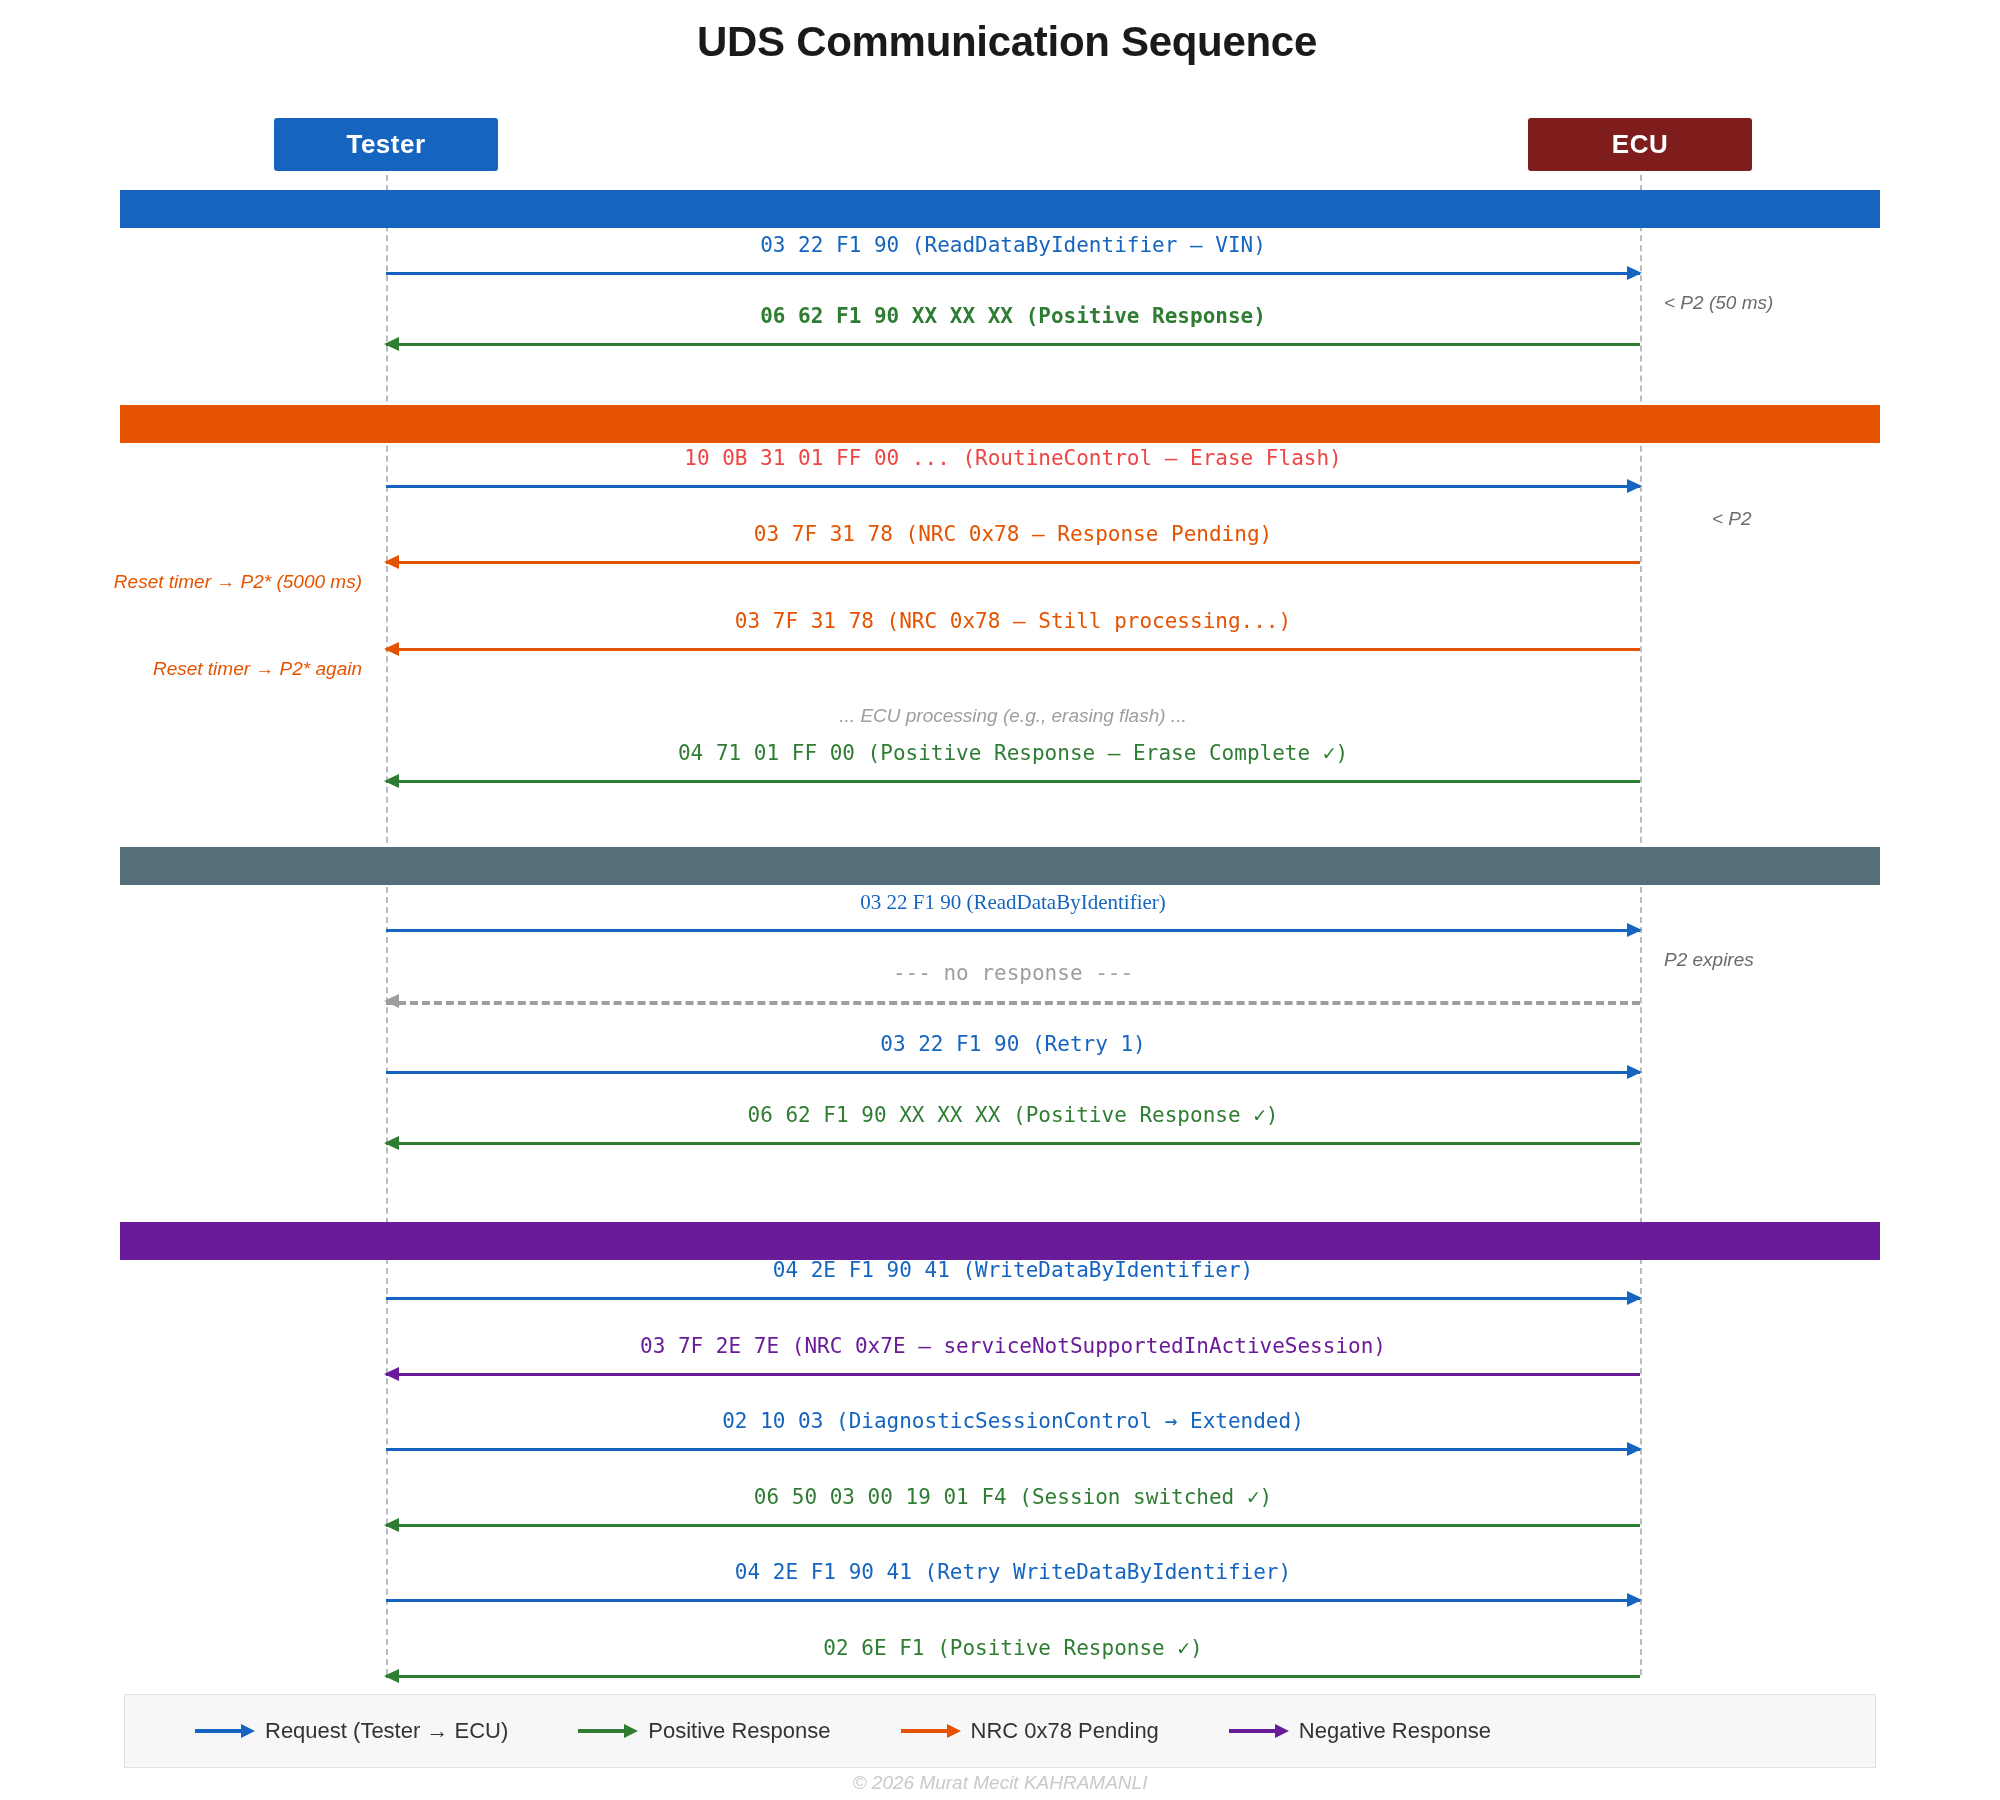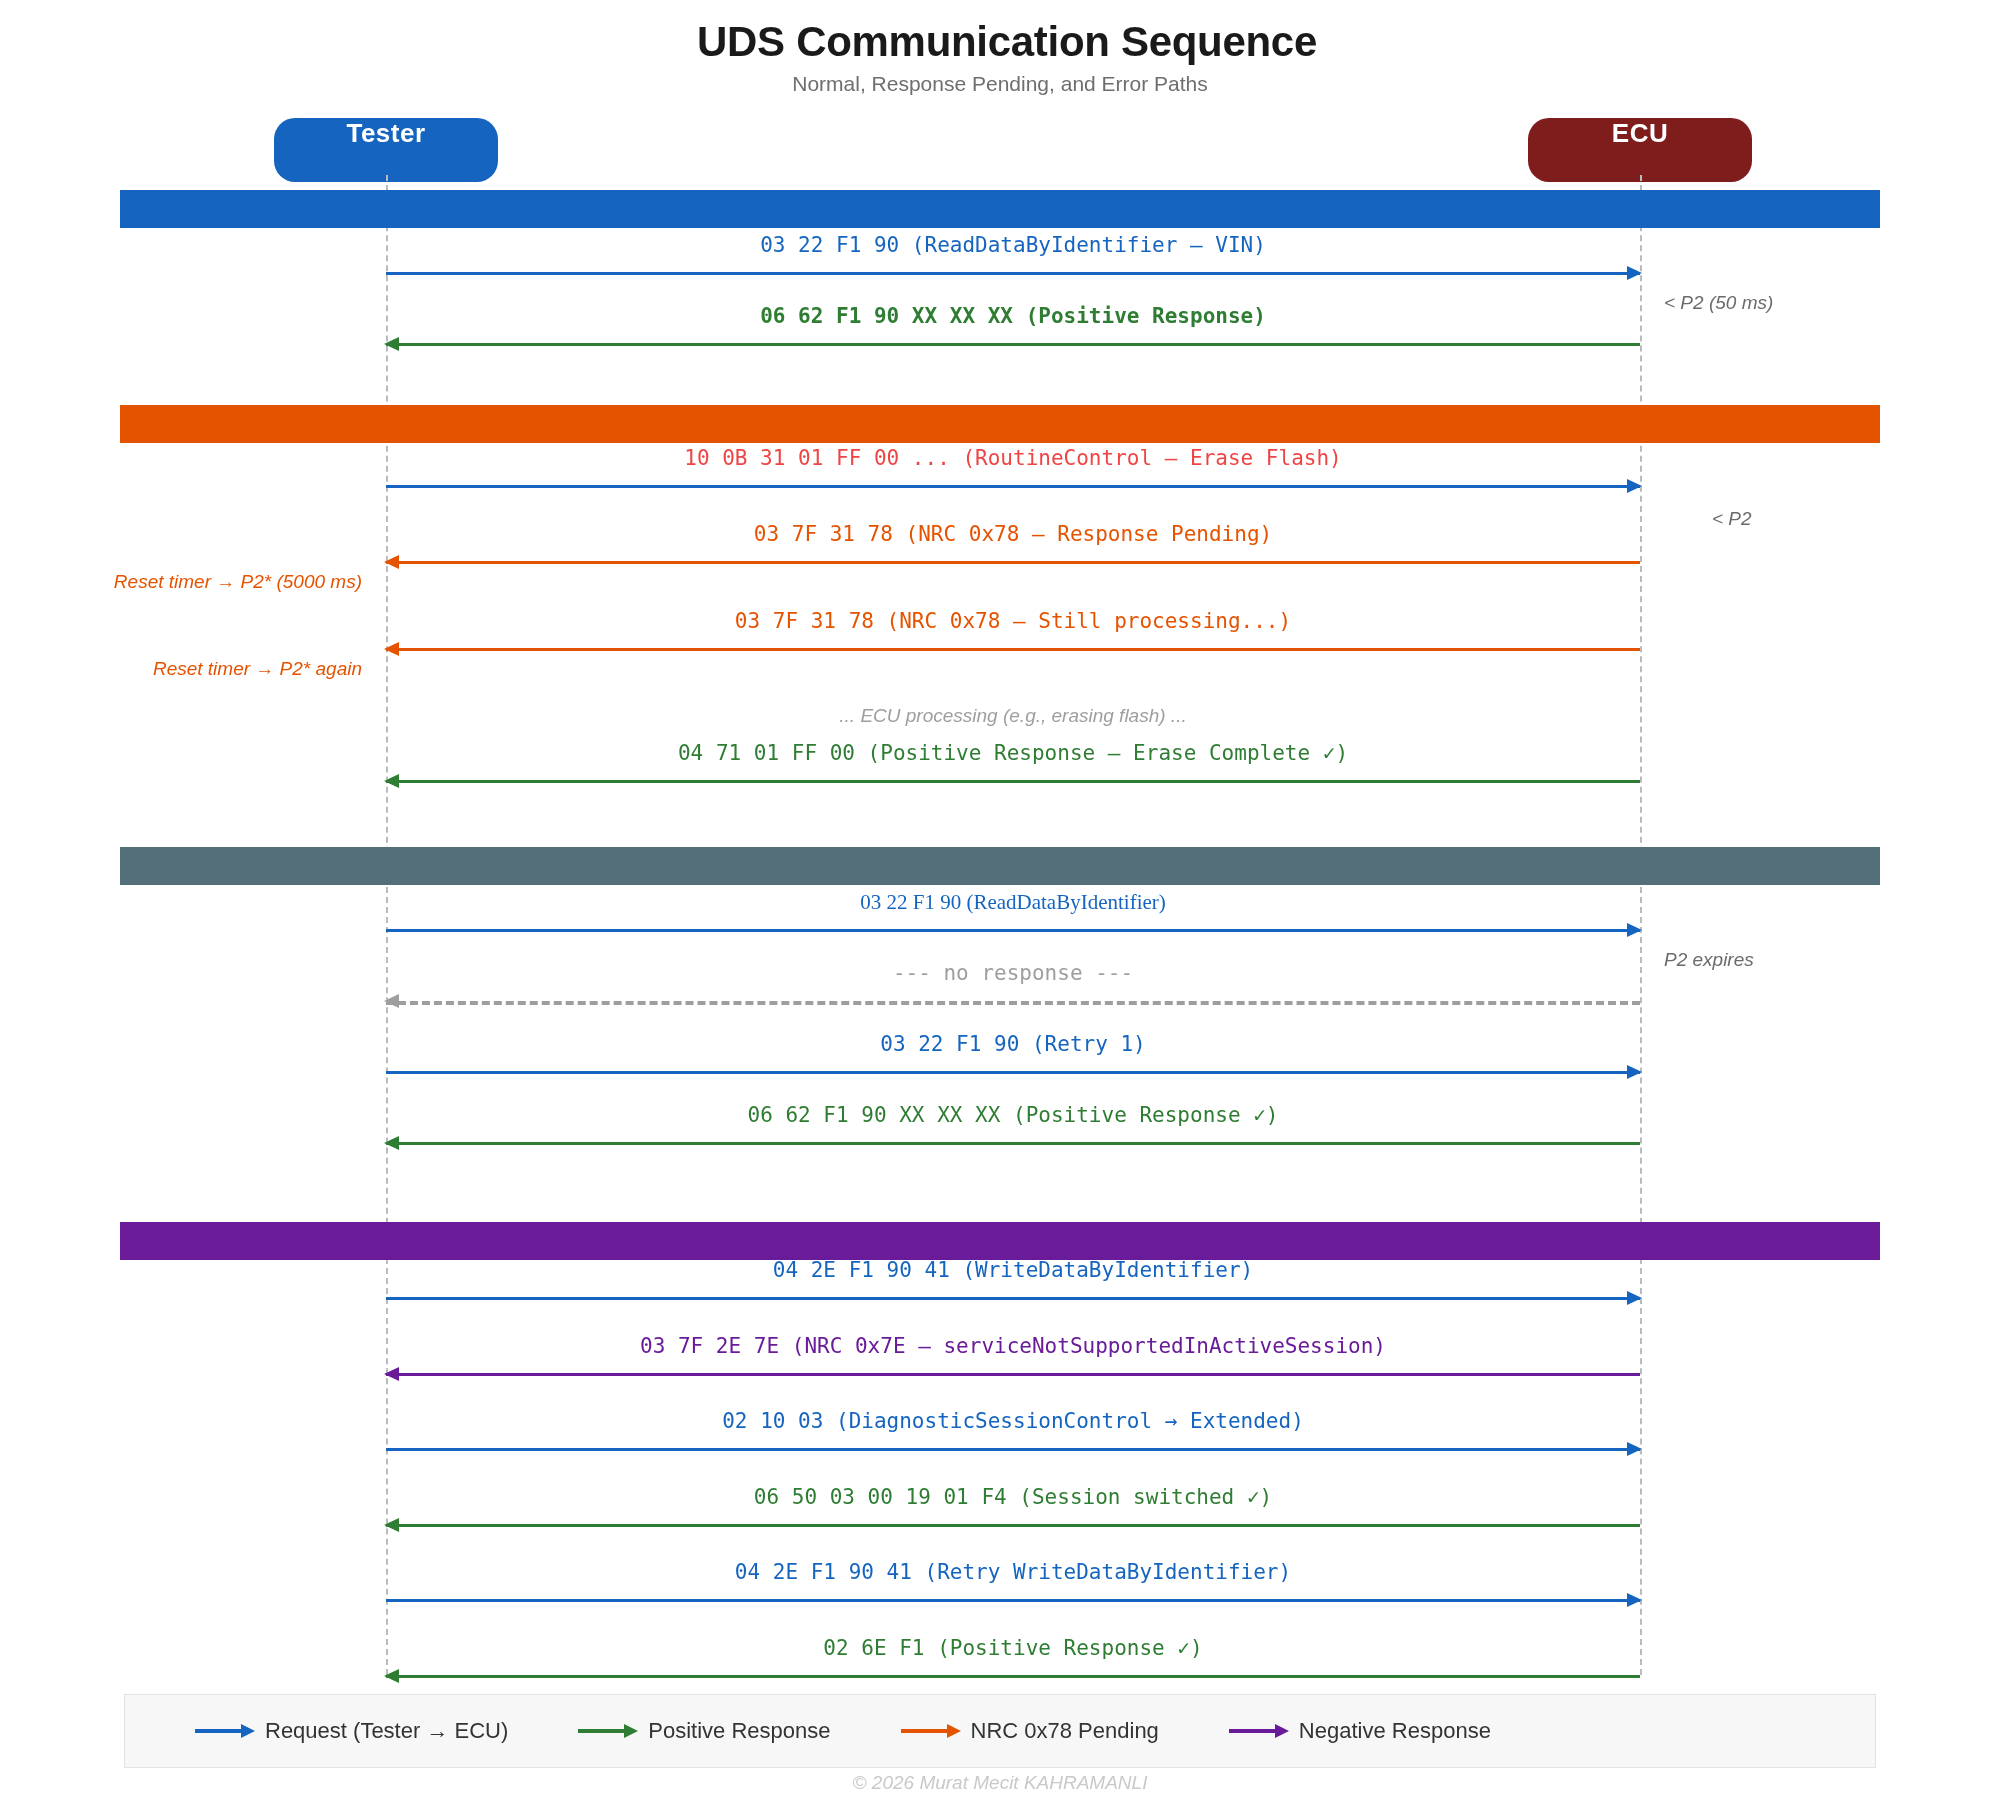--- a/index.html
+++ b/index.html
@@ -17,22 +17,22 @@
     position:absolute;top:18px;left:0;width:2000px;text-align:center;
     font-size:42px;font-weight:bold;color:#1a1a1a;letter-spacing:-.3px;padding-left:7px;
   }
   .subtitle{
     position:absolute;top:72px;left:0;width:2000px;text-align:center;
     font-size:21px;color:#6e6e6e;
   }
 
   
   .actor{
-    position:absolute;height:64px;border-radius:21px;
-    display:flex;justify-content:center;
+    position:absolute;height:53px;border-radius:3px;
+    display:flex;align-items:center;justify-content:center;
     color:#ffffff;font-size:26px;font-weight:bold;letter-spacing:.5px;
   }
   #actor-tester{left:274px;top:118px;width:224px;background:#1565C0;}
   #actor-ecu{left:1528px;top:118px;width:224px;background:#7f1d1d;}
 
   
   .lifeline{
     position:absolute;width:0;top:175px;height:1500px;
     border-left:2px dashed #b8bcc0;
   }
@@ -100,21 +100,20 @@
     position:absolute;left:0;top:1772px;width:2000px;text-align:center;
     font-size:19px;font-style:italic;color:#c9c9c9;
   }
 </style>
 </head>
 <body>
 
 <div id="stage">
 
   <div class="title">UDS Communication Sequence</div>
-  <div class="subtitle">Normal, Response Pending, and Error Paths</div>
 
   <div class="actor" id="actor-tester">
     <span>Tester</span>
   </div>
   <div class="actor" id="actor-ecu">
     <span>ECU</span>
   </div>
 
   <div class="lifeline" id="lifeline-tester"></div>
   <div class="lifeline" id="lifeline-ecu"></div>

